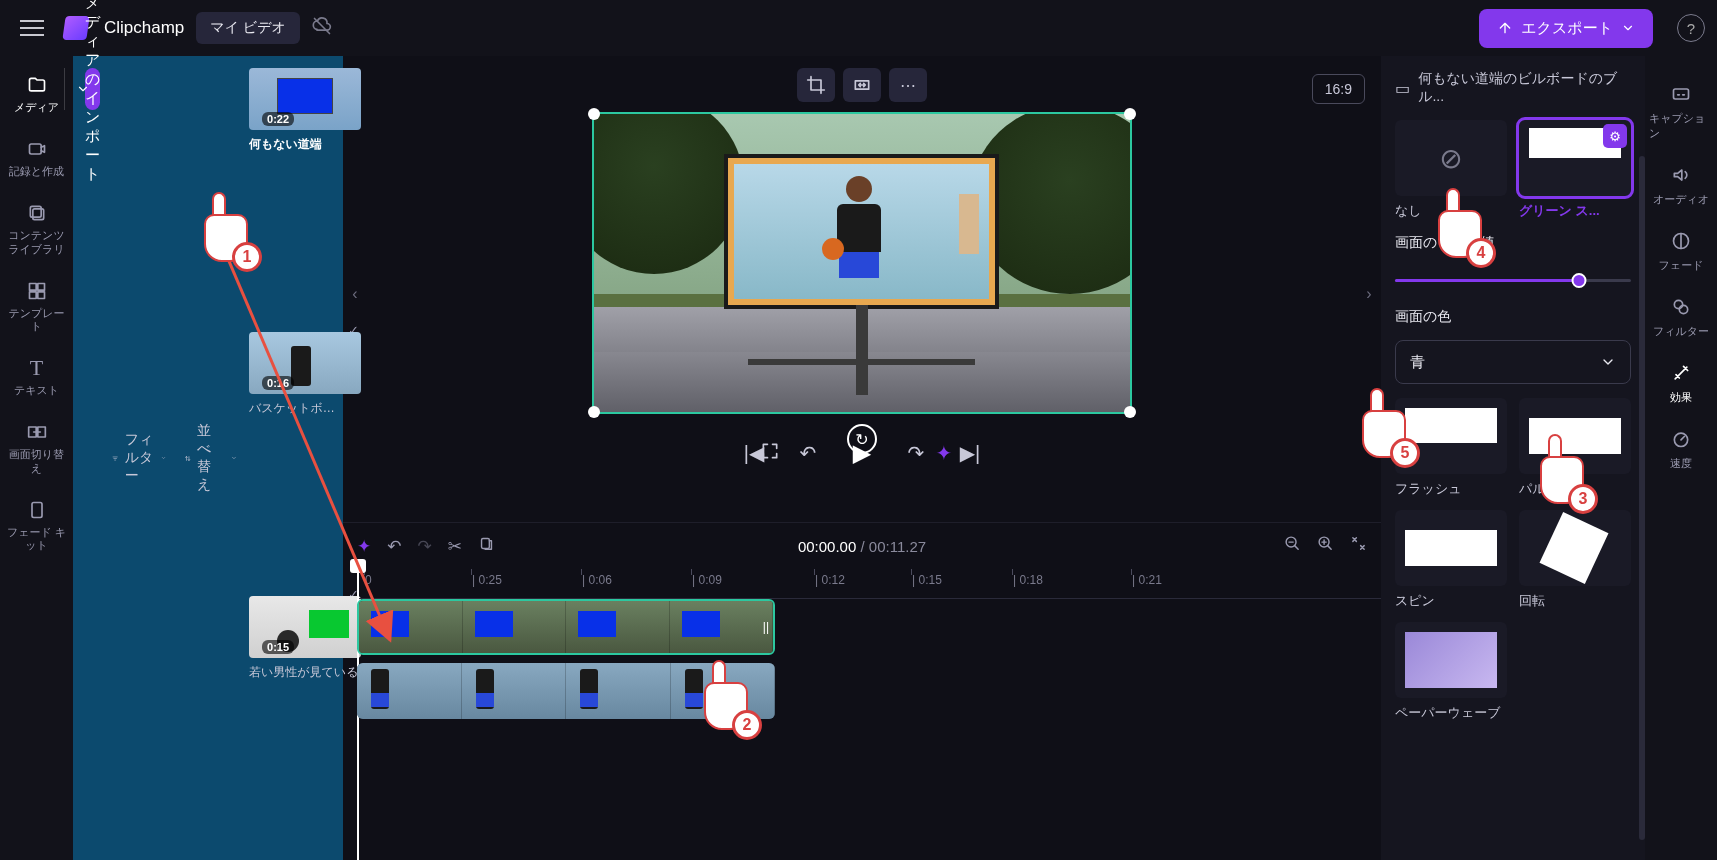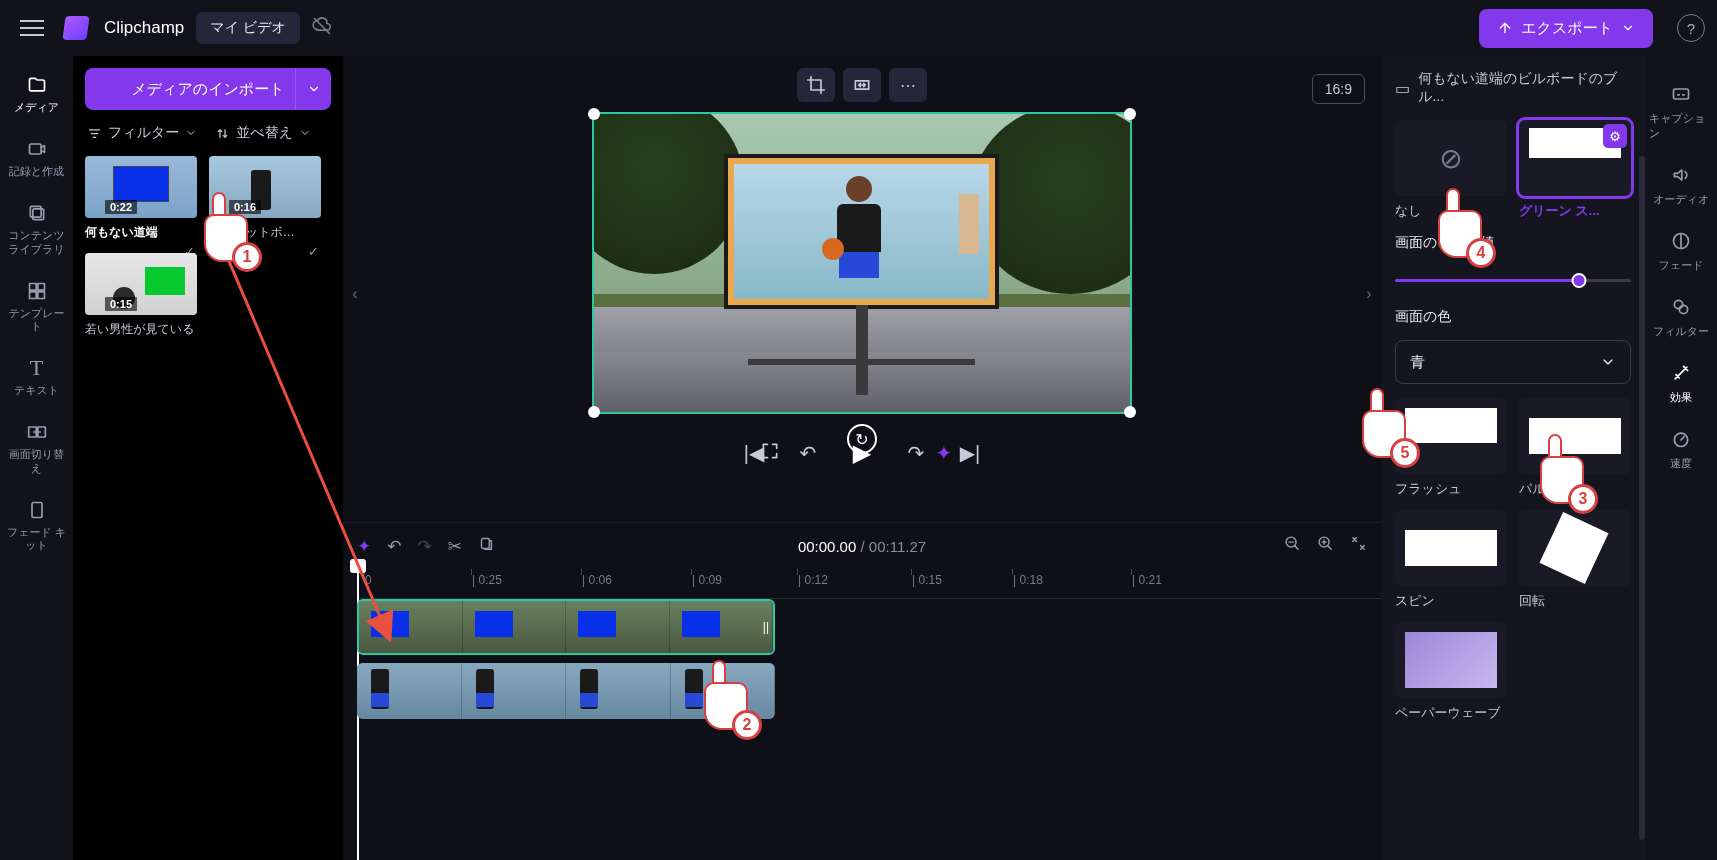--- a/index.html
+++ b/index.html
@@ -12,32 +12,32 @@
 .myvid{background:#26263a;padding:7px 14px;border-radius:6px;font-size:14px;color:#e8e8f0}
 .nosync{color:#7a7a8c;font-size:20px}
 .spacer{flex:1}
 .export-btn{background:#8338ec;color:#fff;padding:10px 18px;border-radius:8px;font-size:15px;display:flex;align-items:center;gap:8px;font-weight:500}
 .help-icon{width:28px;height:28px;border:1.5px solid #7a7a8c;border-radius:50%;display:flex;align-items:center;justify-content:center;color:#aaa;font-size:15px;margin-left:12px}
 .main{display:flex;height:804px}
 .leftrail{width:73px;background:#12121a;display:flex;flex-direction:column;align-items:center;padding-top:8px;gap:4px}
 .rail-item{width:65px;padding:10px 0;display:flex;flex-direction:column;align-items:center;gap:5px;color:#9a9ab0;cursor:pointer;border-radius:8px;font-size:11px;text-align:center;line-height:1.2}
 .rail-item.active{color:#fff}
 .rail-icon{font-size:20px;height:22px;display:flex;align-items:center;justify-content:center}
-.mediapanel{width:270px;background:#000000;padding:12px;display:flex;flex-direction:column;gap:10px}
+.mediapanel{width:270px;background:#0c4a6e;padding:12px;display:flex;flex-direction:row;gap:10px}
 .import-btn{background:#8338ec;color:#fff;height:42px;border-radius:8px;display:flex;align-items:center;justify-content:center;font-size:15px;font-weight:500;position:relative}
 .import-chev{position:absolute;right:0;top:0;bottom:0;width:36px;border-left:1px solid rgba(255,255,255,0.18);display:flex;align-items:center;justify-content:center}
 .filter-sort{display:flex;gap:18px;padding:4px 2px}
 .fs-item{display:flex;align-items:center;gap:6px;font-size:14px;color:#c8c8d8;cursor:pointer}
 .thumbs{display:flex;flex-wrap:wrap;gap:12px}
 .thumb{width:112px;display:flex;flex-direction:column;gap:6px;position:relative}
 .thumb-img{width:112px;height:62px;border-radius:4px;background:#333;position:relative;overflow:hidden}
 .t-sky{background:linear-gradient(#9bb8d8,#7aa3c8)}
 .t-room{background:linear-gradient(#e8e8e8,#d0d0d0)}
 .t-bb{position:absolute;top:10px;left:28px;width:56px;height:36px;background:#0830e8;border:1px solid #444}
-.t-dur{position:absolute;bottom:4px;left:20px;background:rgba(0,0,0,0.6);padding:1px 5px;border-radius:1px;font-size:11px;color:#fff;font-weight:600}
+.t-dur{position:absolute;bottom:4px;left:13px;background:rgba(0,0,0,0.6);padding:1px 5px;border-radius:6px;font-size:11px;color:#fff;font-weight:600}
 .t-title{font-size:12px;color:#c8c8d8;white-space:nowrap;overflow:hidden;text-overflow:ellipsis}
 .t-check{position:absolute;bottom:-18px;right:2px;color:#9a9ab0;font-size:13px}
 .stage{flex:1;display:flex;flex-direction:column;background:#0f0f17}
 .canvas-wrap{flex:1;display:flex;flex-direction:column;align-items:center;padding-top:12px;position:relative}
 .canvas-toolbar{display:flex;gap:8px;margin-bottom:10px;align-items:center}
 .ct-btn{background:#26263a;width:38px;height:34px;border-radius:6px;display:flex;align-items:center;justify-content:center;color:#c8c8d8;cursor:pointer;font-size:16px}
 .ar-badge{position:absolute;right:16px;top:18px;border:1px solid #4a4a5c;padding:6px 12px;border-radius:6px;font-size:14px;color:#c8c8d8}
 .preview{width:540px;height:302px;border:2px solid #2cc8a0;position:relative;background:#5a7040}
 .hndl{width:12px;height:12px;background:#fff;border-radius:50%;position:absolute}
 .hndl.tl{top:-6px;left:-6px}.hndl.tr{top:-6px;right:-6px}.hndl.bl{bottom:-6px;left:-6px}.hndl.br{bottom:-6px;right:-6px}
@@ -353,21 +353,21 @@
           <span class="tlt"><svg class="icon" viewBox="0 0 24 24" style="width:17px;height:17px">
                 <path d="M9 4L4 9M4 4l5 5M15 20l5-5M20 20l-5-5"></path>
               </svg></span>
         </div>
       </div>
       <div class="ruler">
         <div class="ruler-tick" style="left:8px">0</div>
         <div class="ruler-tick" style="left:115px">| <span>0:25</span></div>
         <div class="ruler-tick" style="left:225px">| <span>0:06</span></div>
         <div class="ruler-tick" style="left:335px">| <span>0:09</span></div>
-        <div class="ruler-tick" style="left:441px">| <span>0:12</span></div>
+        <div class="ruler-tick" style="left:458px">| <span>0:12</span></div>
         <div class="ruler-tick" style="left:555px">| <span>0:15</span></div>
         <div class="ruler-tick" style="left:656px">| <span>0:18</span></div>
         <div class="ruler-tick" style="left:775px">| <span>0:21</span></div>
       </div>
       <div class="tl-tracks">
         <div class="playhead"></div>
         <div class="clip vid1">
           <div style="position:absolute;left:4px;top:50%;transform:translateY(-50%);color:#fff;font-size:12px">||</div>
           <div style="position:absolute;left:16px;top:50%;transform:translateY(-50%);color:#fff;font-size:13px">🔊</div>
           <div class="clip-seg">

